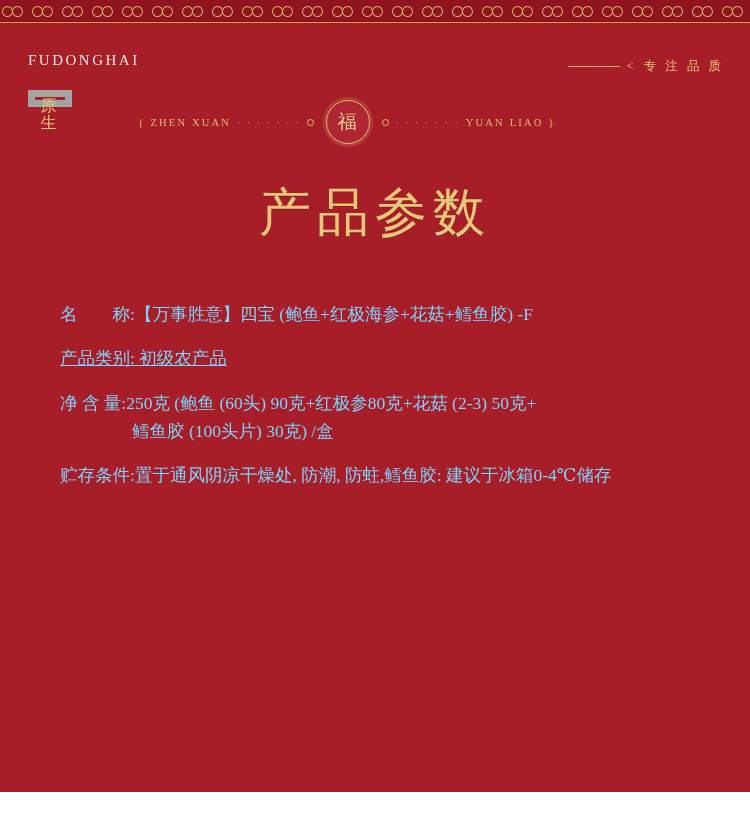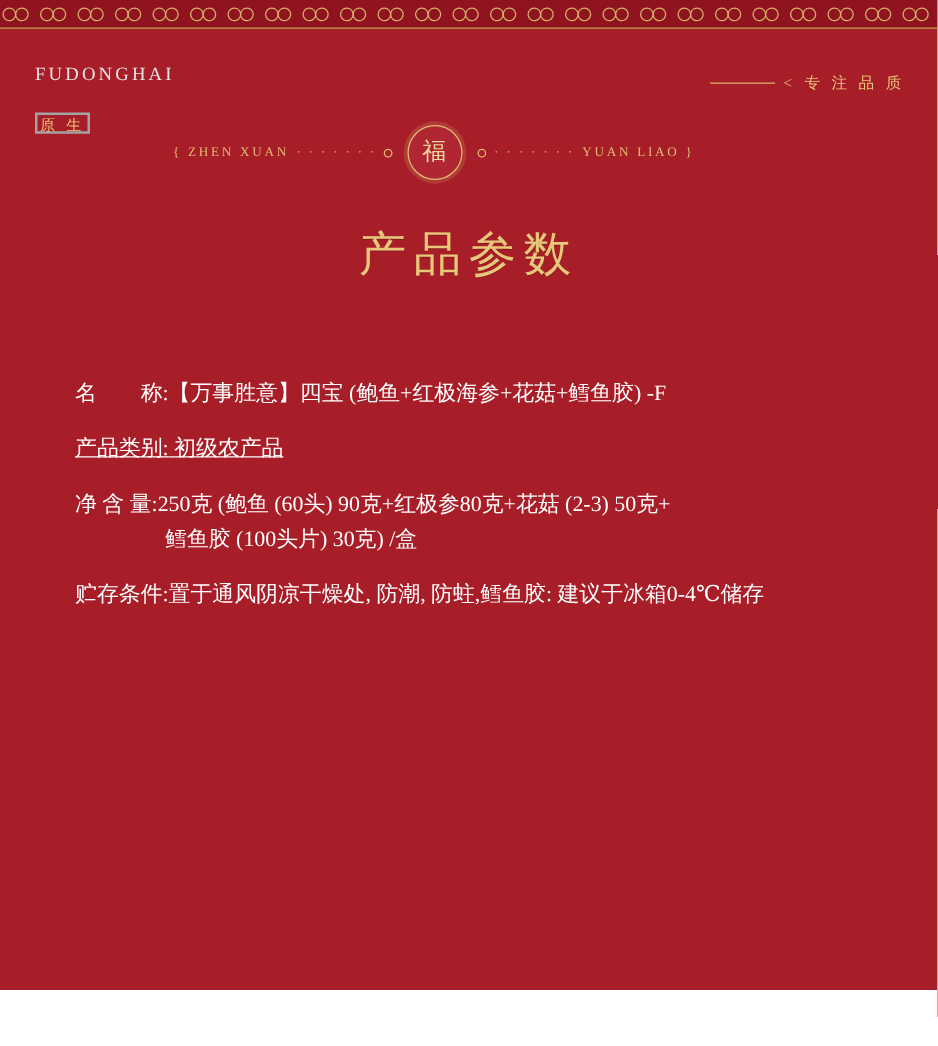--- a/index.html
+++ b/index.html
@@ -65,23 +65,23 @@
     font-family: "Liberation Serif", serif;
     letter-spacing: 2.5px;
     font-size: 15px;
   }
   .brand-sub {
     position: absolute;
     left: 28px;
     top: 90px;
     width: 44px;
     height: 17px;
-    border: 2px solid #a3a3a3;
+    border: 7px solid #a3a3a3;
     color: #e8c77a;
-    font-size: 12px;
+    font-size: 16px;
     letter-spacing: 3px;
     text-align: center;
     line-height: 17px;
     box-sizing: border-box;
   }
   .tagline {
     position: absolute;
     right: 26px;
     top: 58px;
     color: #e8c77a;
@@ -146,33 +146,33 @@
   }
 
   
   .title {
     position: absolute;
     top: 178px;
     left: 0;
     width: 750px;
     text-align: center;
     color: #e8c77a;
-    font-size: 38px;
+    font-size: 52px;
     letter-spacing: 6px;
     font-family: "Liberation Serif", "DejaVu Serif", serif;
     text-shadow: 0 1px 0 rgba(0,0,0,0.18);
   }
 
   
   .specs {
     position: absolute;
     top: 300px;
     left: 60px;
     width: 630px;
-    color: #ffffff;
+    color: #7dd3fc;
     font-size: 17.5px;
     line-height: 1.62;
     font-family: "Liberation Serif", "DejaVu Serif", serif;
   }
   .spec-row {
     margin-bottom: 16px;
     display: block;
   }
   .spec-row.two-col {
     display: flex;

